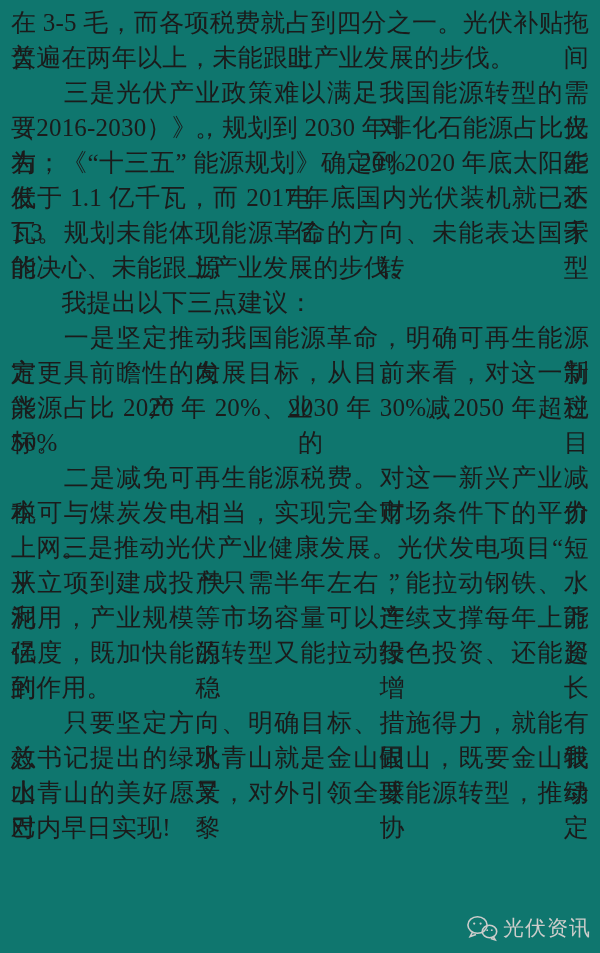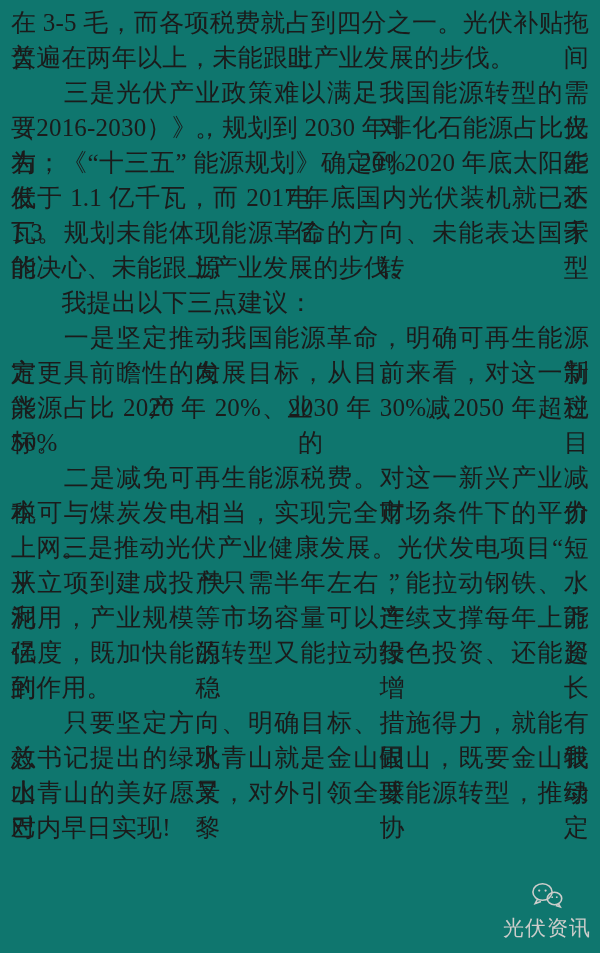--- a/index.html
+++ b/index.html
@@ -65,21 +65,21 @@
       <div class="line j">从立项到建成投产只需半年左右，能拉动钢铁、水泥等产能</div>
       <div class="line j">利用，产业规模、市场容量可以连续支撑每年上万亿的投资</div>
       <div class="line j">强度，既加快能源转型又能拉动绿色投资、还能起到稳增长</div>
       <div class="line">的作用。</div>
       <div class="line j">　　只要坚定方向、明确目标、措施得力，就能有效巩固我</div>
       <div class="line j">总书记提出的绿水青山就是金山银山，既要金山银山又要绿</div>
       <div class="line j">水青山的美好愿景，对外引领全球能源转型，推动巴黎协定</div>
       <div class="line">对内早日实现!</div>
     </div>
 
-  <div class="watermark" id="wm" style="color: rgb(205, 205, 203); flex-direction: column;">
+  <div class="watermark" id="wm" style="color: rgb(205, 205, 203);">
     <span class="wm-icon">
       <svg width="32" height="27" viewBox="0 0 32 27" aria-hidden="true">
         <g fill="none" stroke="#cdcdcb" stroke-width="1.6">
           <ellipse cx="11.5" cy="10" rx="9.6" ry="8.2"></ellipse>
           <path d="M6.5 17.2 L4.2 21.6 L10 19.4"></path>
           <ellipse cx="23.5" cy="16.5" rx="7.2" ry="6.2"></ellipse>
           <path d="M27.5 21.8 L29.2 24.8 L24.8 23.4"></path>
         </g>
         <g fill="#cdcdcb">
           <circle cx="8.2" cy="8.6" r="1.1"></circle>

